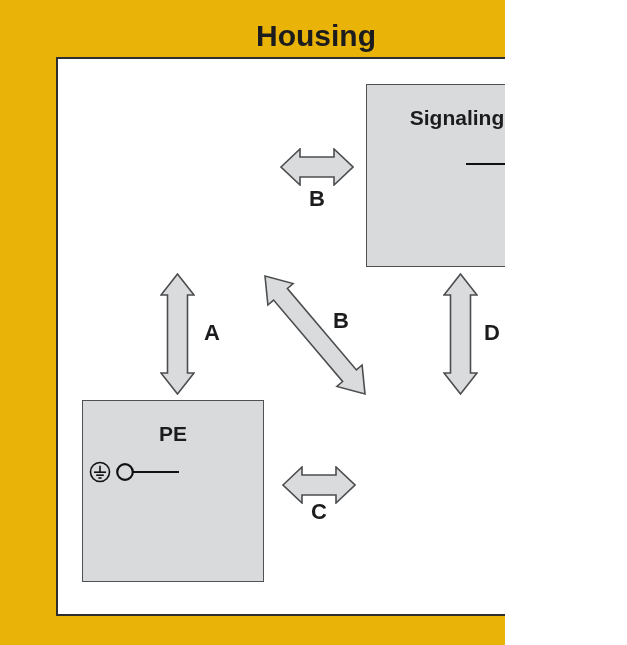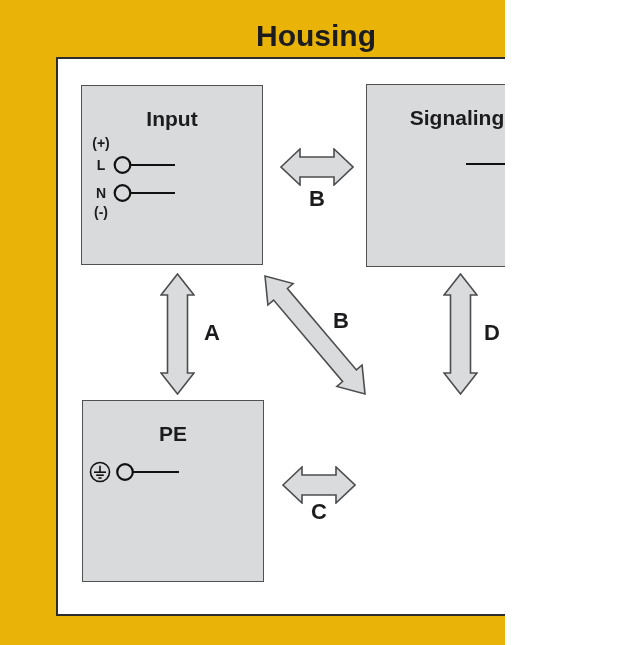--- a/index.html
+++ b/index.html
@@ -51,43 +51,20 @@
 </style>
 </head>
 <body>
 
 <div class="canvas">
 
   <div class="fig-title">Housing</div>
 
   <div class="housing"></div>
 
-  <div class="block blk-input">
-    <div class="block-title">Input</div>
-    <div class="trow" style="top:46px">
-      <span class="tlabel">(+)</span>
-    </div>
-    <div class="trow" style="top:68px">
-      <span class="tlabel">L</span>
-      <svg width="64" height="22">
-        <circle class="term-stroke" cx="10.5" cy="11" r="7.8"></circle>
-        <line class="term-stroke" x1="18.3" y1="11" x2="63" y2="11"></line>
-      </svg>
-    </div>
-    <div class="trow" style="top:96px">
-      <span class="tlabel">N</span>
-      <svg width="64" height="22">
-        <circle class="term-stroke" cx="10.5" cy="11" r="7.8"></circle>
-        <line class="term-stroke" x1="18.3" y1="11" x2="63" y2="11"></line>
-      </svg>
-    </div>
-    <div class="trow" style="top:115px">
-      <span class="tlabel">(-)</span>
-    </div>
-  </div>
 
   <div class="block blk-signaling">
     <div class="block-title">Signaling</div>
     <svg class="sig-term" width="62" height="22">
       <line class="term-stroke" x1="0" y1="11" x2="44.7" y2="11"></line>
       <circle class="term-stroke" cx="52.5" cy="11" r="7.8"></circle>
     </svg>
   </div>
 
   <div class="block blk-pe">

